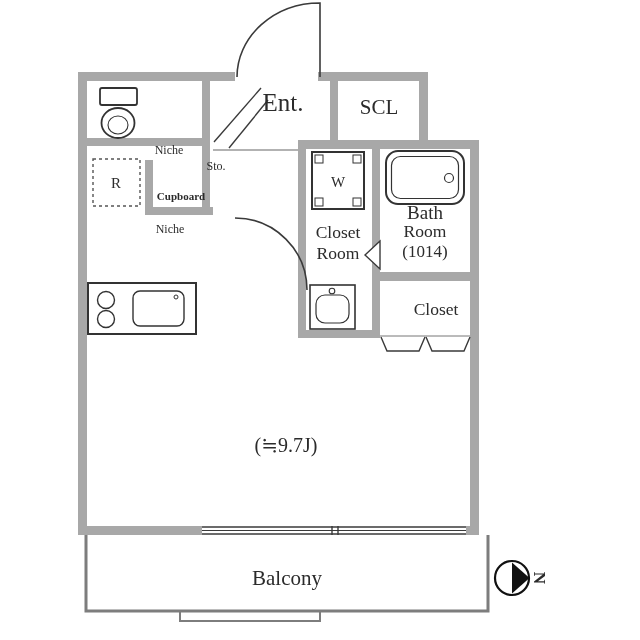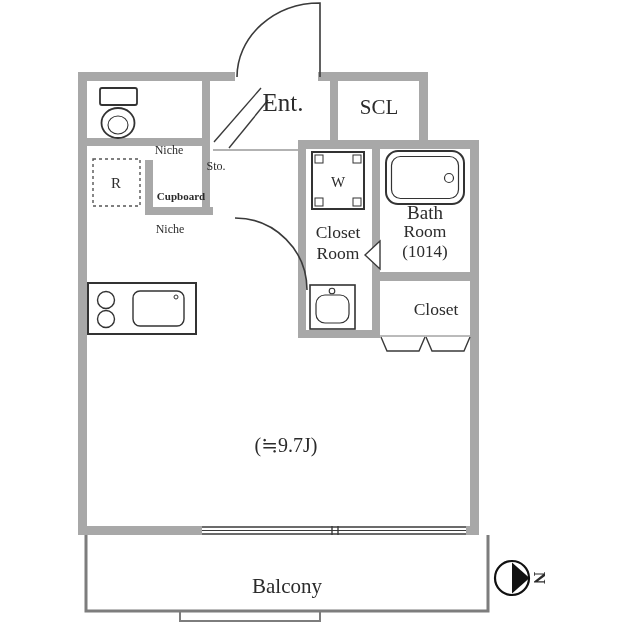--- a/index.html
+++ b/index.html
@@ -118,16 +118,16 @@
   <div class="label" style="left:170px;top:229px;font-size:12px;">Niche</div>
   <div class="label" style="left:116px;top:183px;font-size:15px;">R</div>
   <div class="label" style="left:338px;top:182px;font-size:15px;">W</div>
   <div class="label" style="left:338px;top:233px;font-size:17.5px;">Closet</div>
   <div class="label" style="left:338px;top:254px;font-size:17.5px;">Room</div>
   <div class="label" style="left:425px;top:212px;font-size:19px;text-align:right;">Bath</div>
   <div class="label" style="left:425px;top:232px;font-size:17.5px;">Room</div>
   <div class="label" style="left:425px;top:251px;font-size:17px;">(1014)</div>
   <div class="label" style="left:424px;top:310px;font-size:17.5px;margin-left:12px;">Closet</div>
   <div class="label" style="left:286px;top:445px;font-size:20px;">(≒9.7J)</div>
-  <div class="label" style="left:287px;top:578px;font-size:21px;margin-top:8px;">Balcony</div>
+  <div class="label" style="left:287px;top:578px;font-size:21px;">Balcony</div>
   <div class="label rot" style="left:539px;top:578px;font-size:17px;font-weight:bold;">N</div>
 
 </div>
 
 </body></html>

